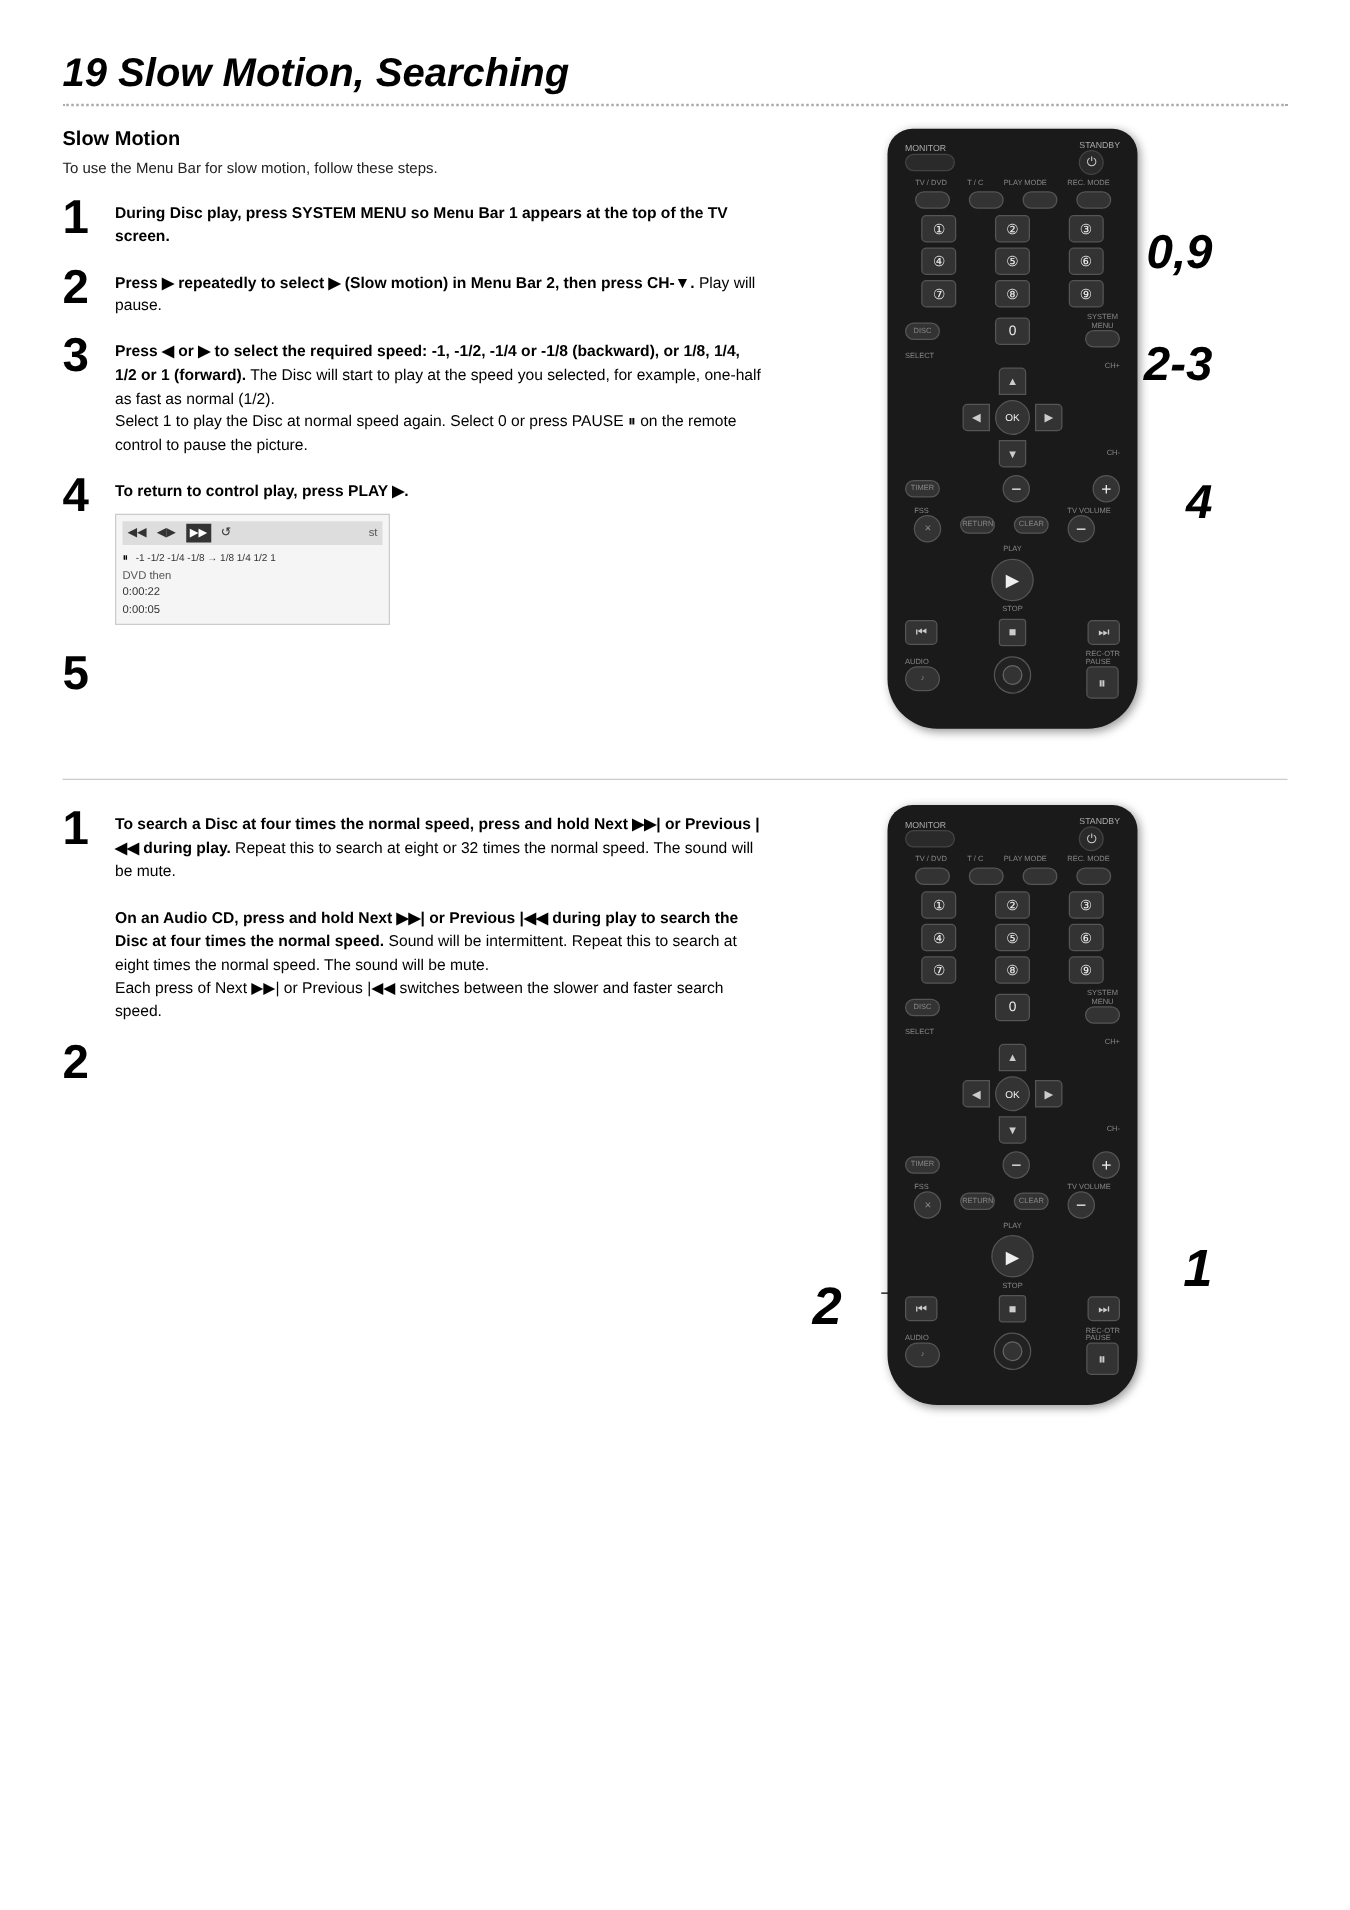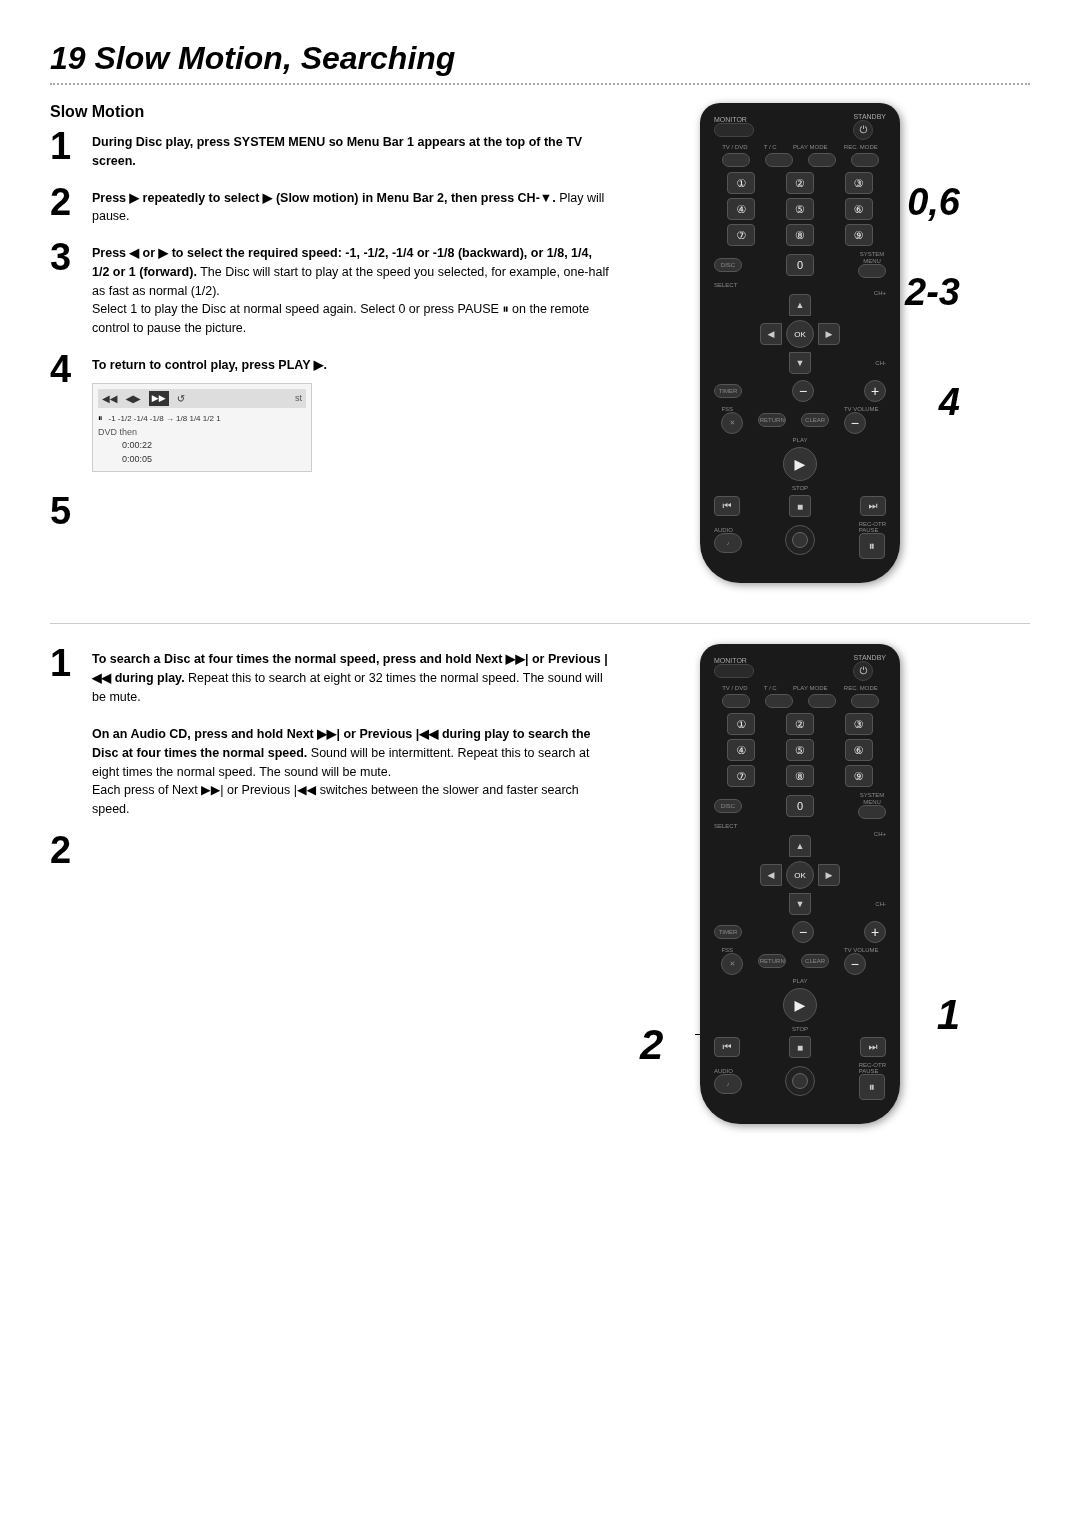--- a/index.html
+++ b/index.html
@@ -21,21 +21,21 @@
     }
 
     .dotted-divider {
       border: none;
       border-top: 2px dotted #aaa;
       margin-bottom: 18px;
     }
 
     .section {
       display: flex;
-      gap: 30px;
+      gap: 40px;
       margin-bottom: 40px;
     }
 
     .section-content {
       flex: 1;
       max-width: 560px;
     }
 
     .section-title {
       font-size: 16px;
@@ -434,21 +434,20 @@
       color: #fff;
       padding: 1px 3px;
       font-size: 9px;
     }
 
     .menu-info {
       display: flex;
       font-size: 9px;
       gap: 6px;
       color: #333;
-      margin-left: 24px;
     }
 
     .menu-row {
       display: flex;
       align-items: center;
       gap: 6px;
       font-size: 9px;
       margin-top: 2px;
     }
 
@@ -466,20 +465,21 @@
   </style>
 </head>
 <body>
 
 <h1 class="page-title">19  Slow Motion, Searching</h1>
 <hr class="dotted-divider">
 
 <div class="section">
   <div class="section-content">
     <div class="section-title">Slow Motion</div>
+    <div class="section-subtitle">To use the Menu Bar for slow motion, follow these steps.</div>
 
     <div class="step">
       <div class="step-number">1</div>
       <div class="step-text">
         <b>During Disc play, press SYSTEM MENU so Menu Bar 1 appears at the top of the TV screen.</b>
       </div>
     </div>
 
     <div class="step">
       <div class="step-number">2</div>
@@ -525,21 +525,21 @@
       </div>
     </div>
 
     <div class="step">
       <div class="step-number">5</div>
     </div>
   </div>
 
   <div class="remote-wrapper">
 
-    <div style="position:absolute; right:0; top:80px; font-size:38px; font-weight:bold; font-style:italic; line-height:1;">0,6</div>
+    <div style="position:absolute; right:0; top:80px; font-size:38px; font-weight:bold; font-style:italic; line-height:1;">0,9</div>
     <div style="position:absolute; right:0; top:170px; font-size:38px; font-weight:bold; font-style:italic; line-height:1;">2-3</div>
     <div style="position:absolute; right:0; top:280px; font-size:38px; font-weight:bold; font-style:italic; line-height:1;">4</div>
 
     <div style="position:absolute; right:68px; top:100px; width:40px; border-top:1px solid #000;"></div>
     <div style="position:absolute; right:68px; top:185px; width:40px; border-top:1px solid #000;"></div>
     <div style="position:absolute; right:68px; top:300px; width:40px; border-top:1px solid #000;"></div>
 
     <div class="remote">
 
       <div class="remote-top">

